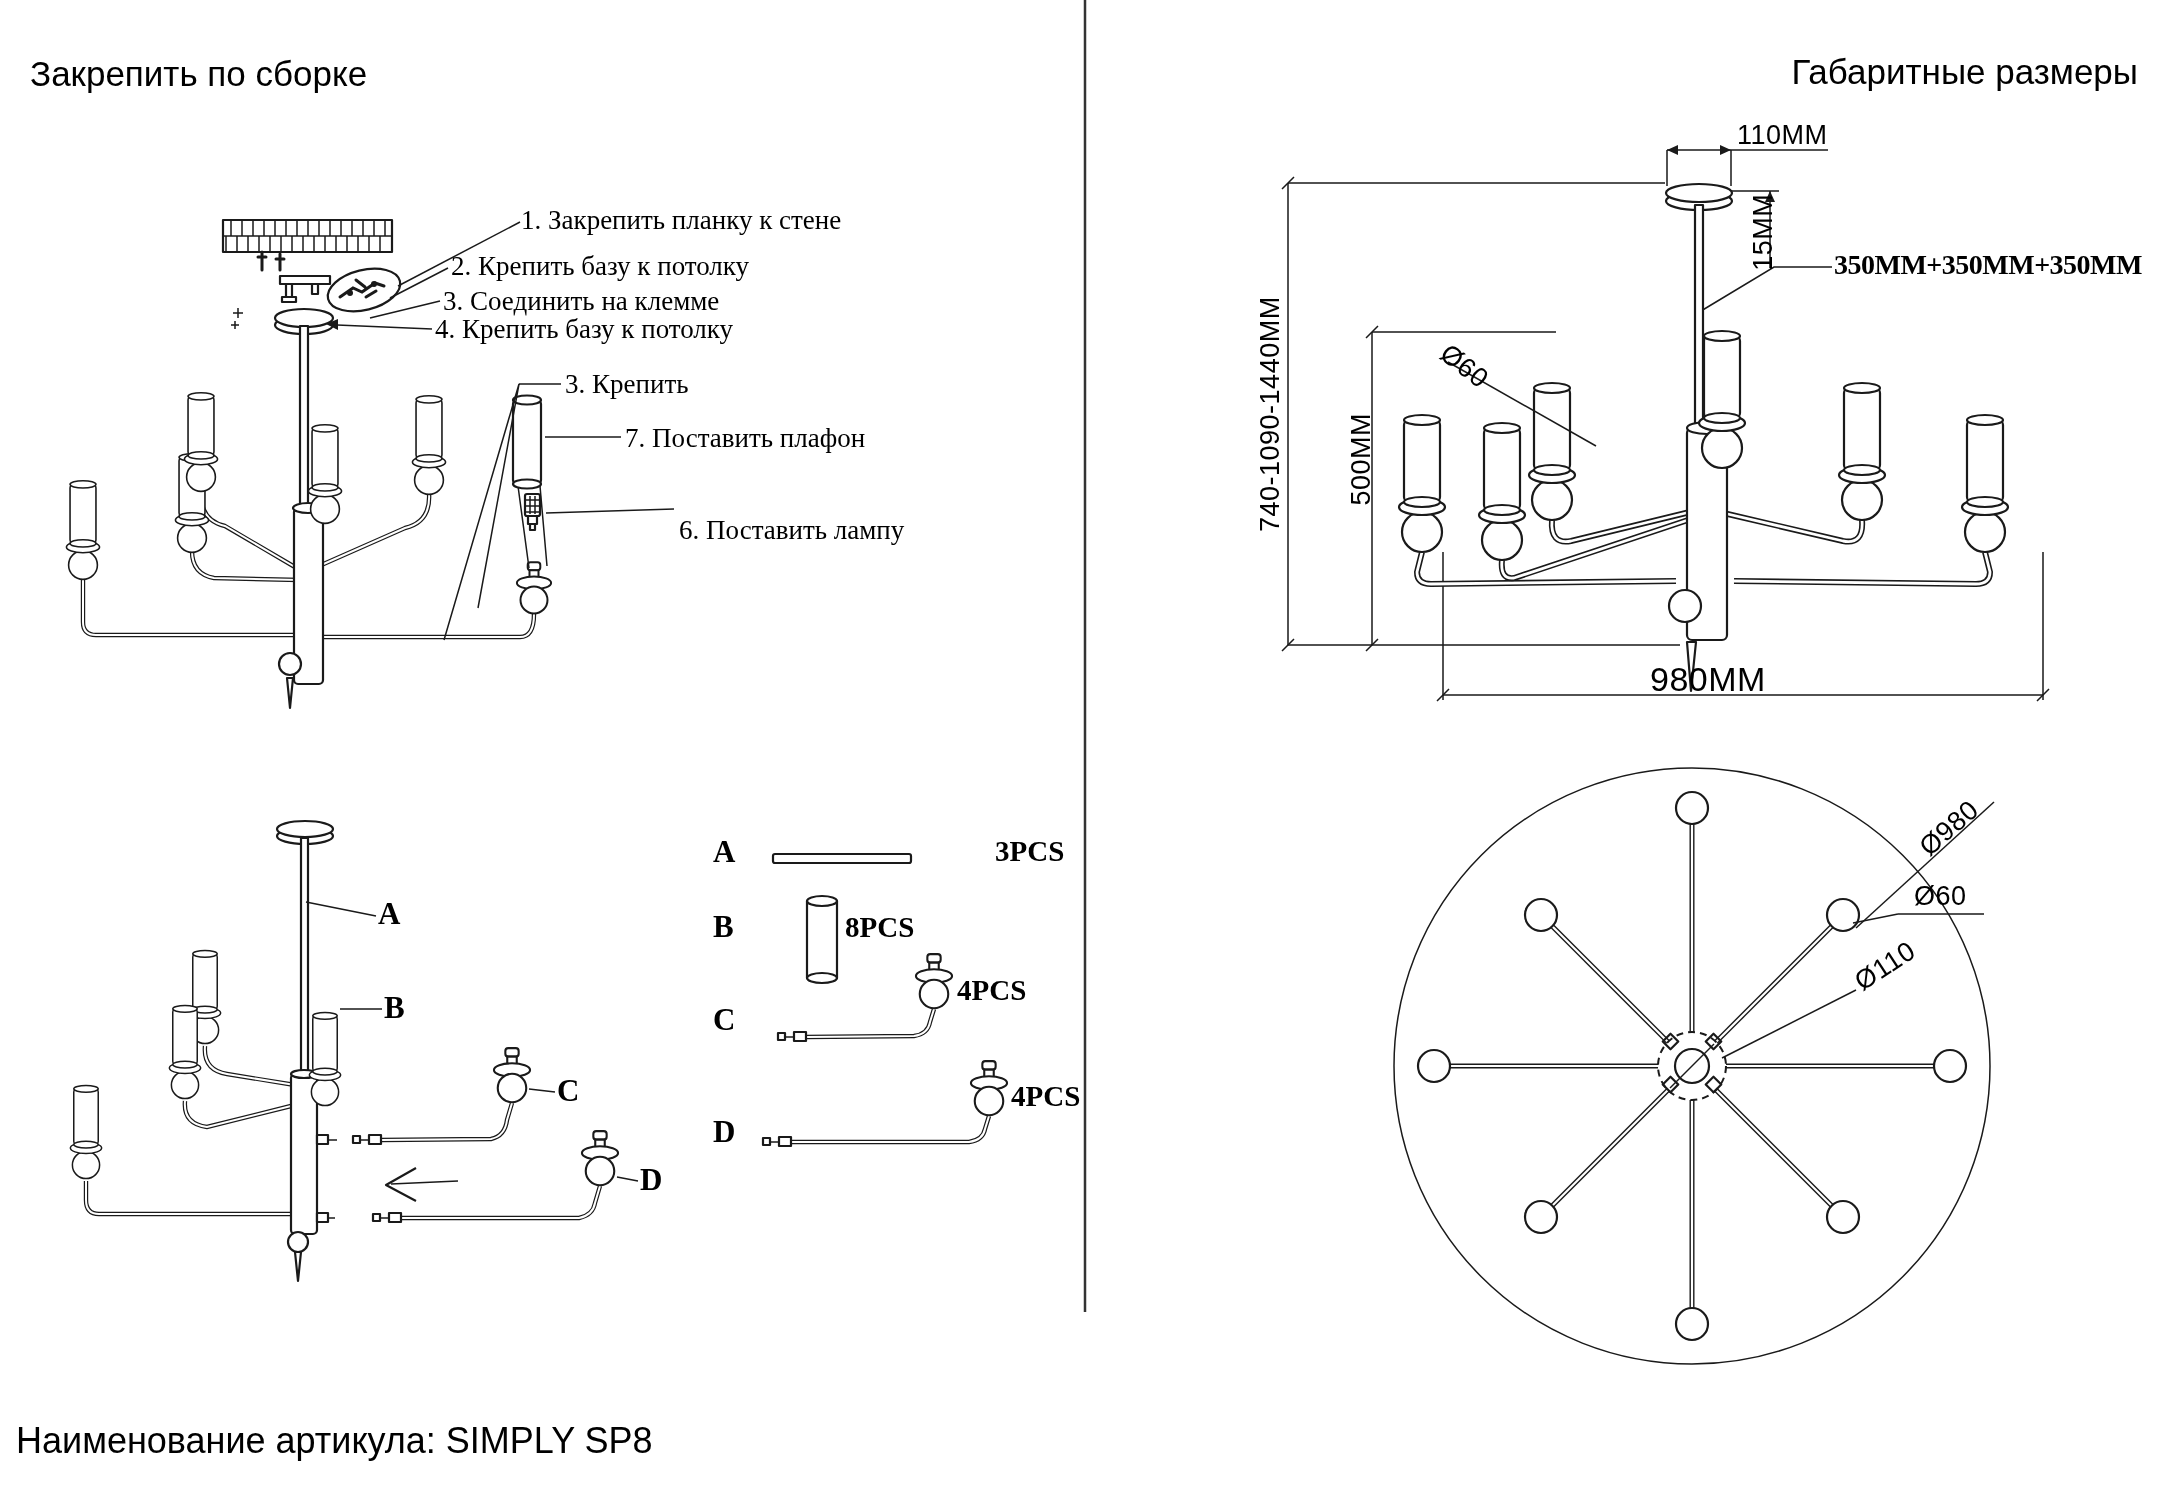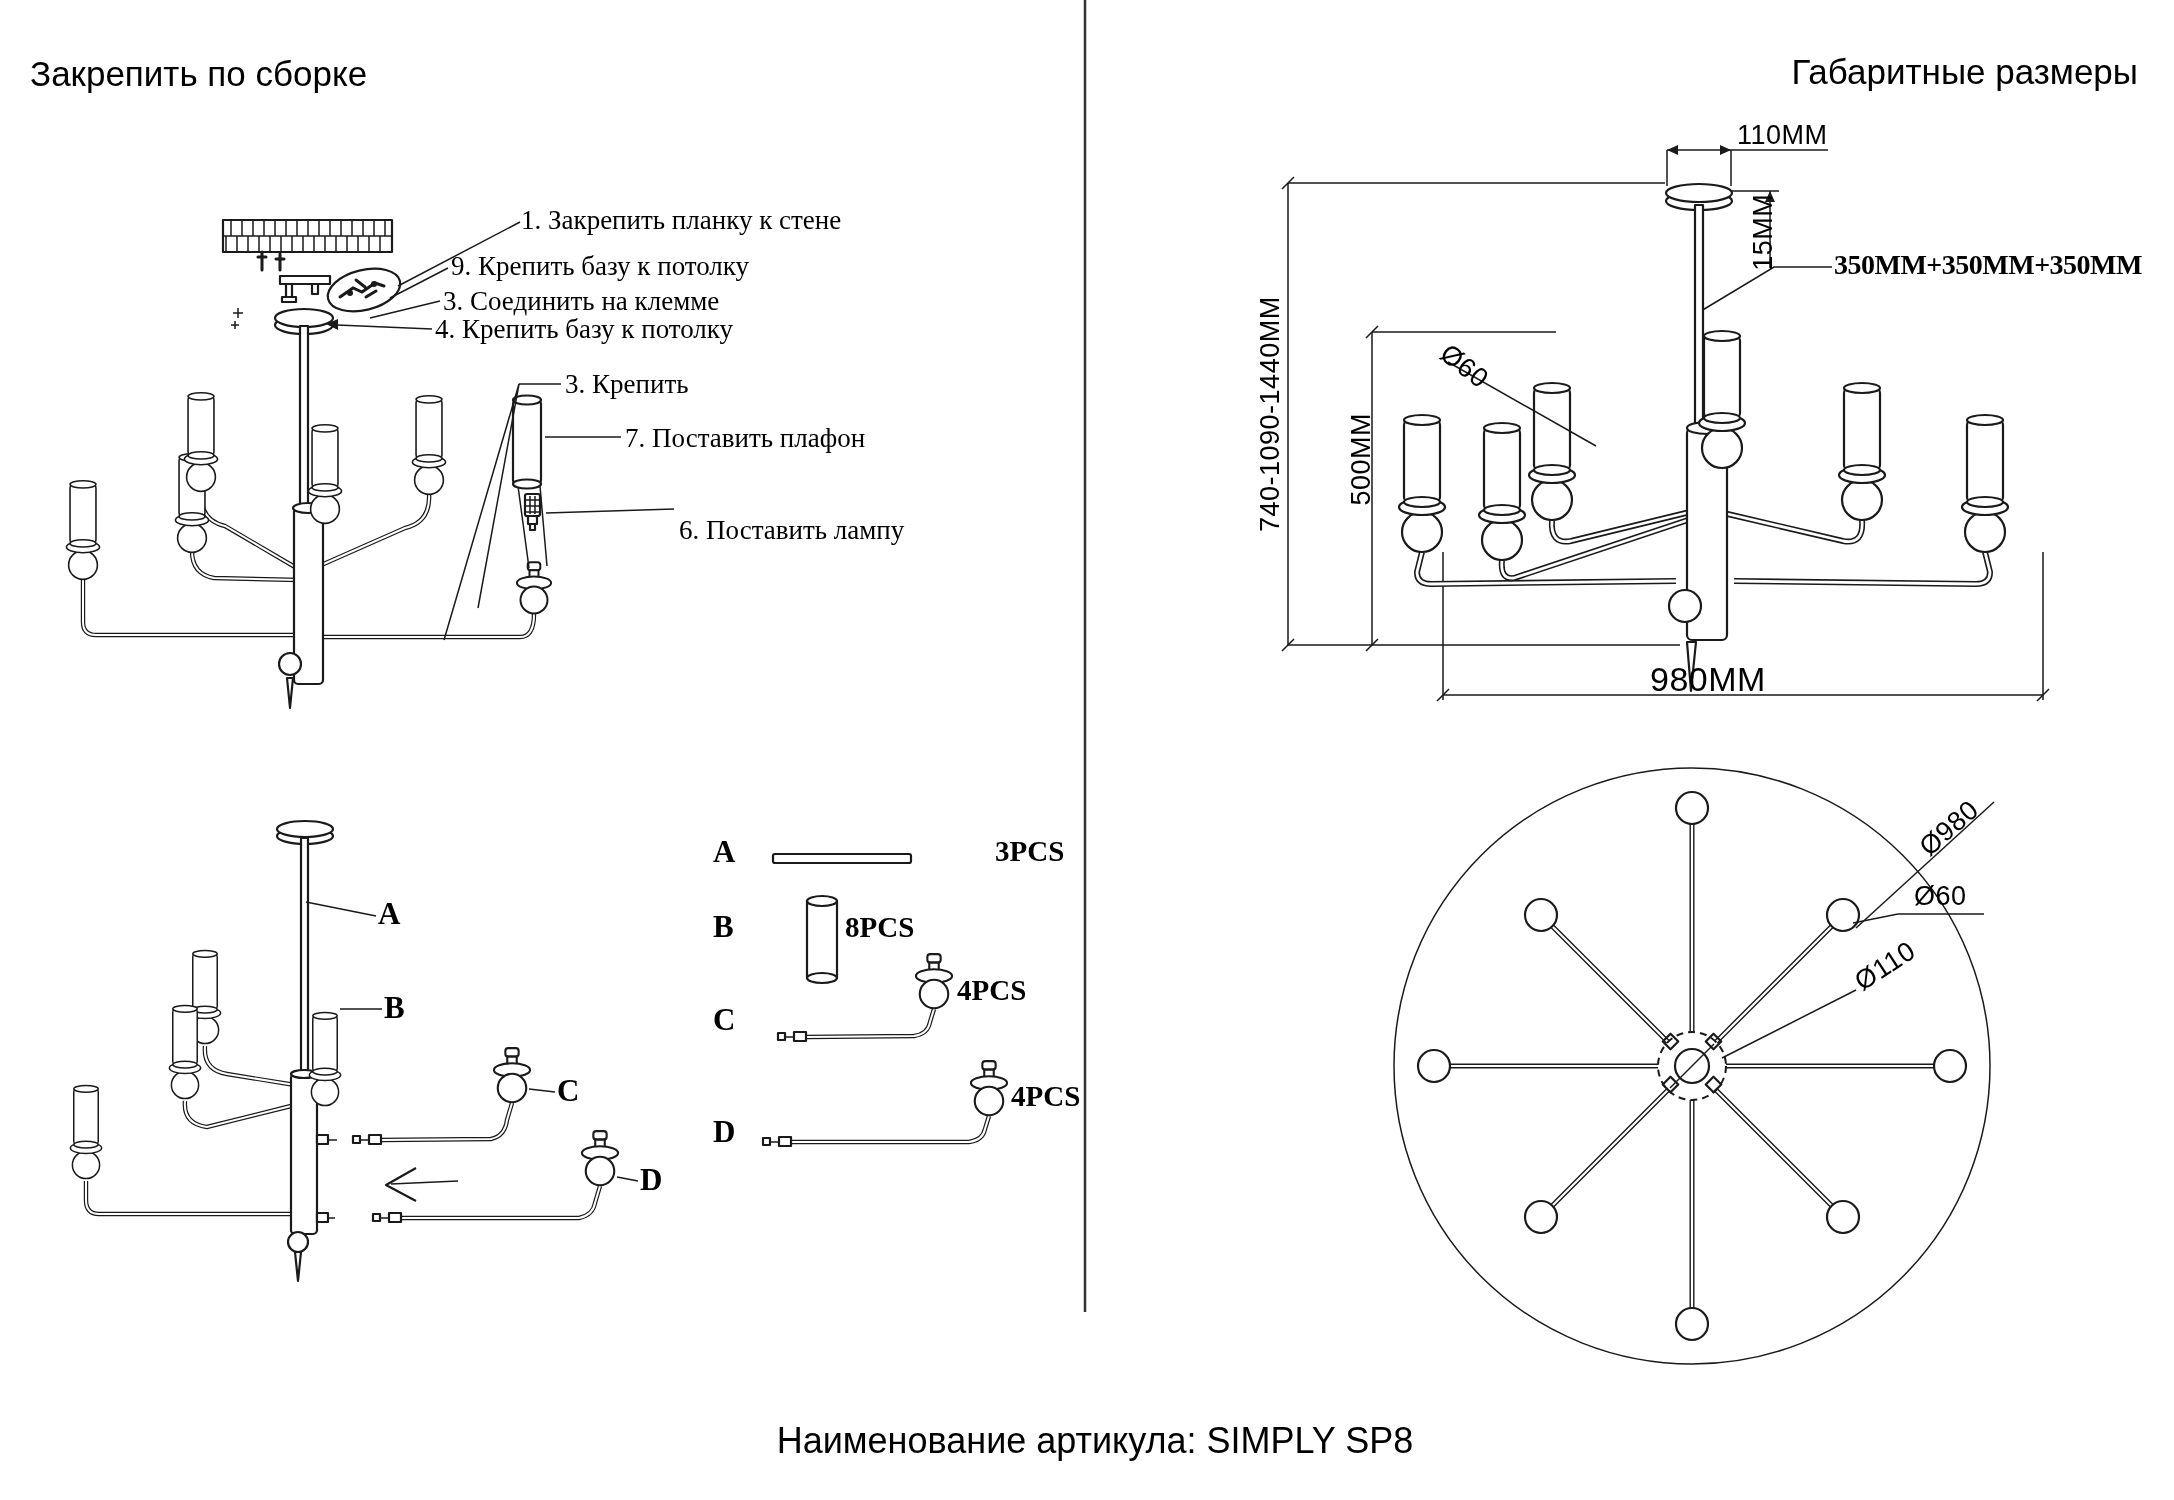--- a/index.html
+++ b/index.html
@@ -297,21 +297,21 @@
 
     <path class="thin" d="M1898,914 L1984,914 M1898,914 L1853,923"></path>
     <path class="thin" d="M1856,990 L1722,1058"></path>
   </g>
 </svg>
 
 <div class="txt t-title" style="left:30px;top:56px">Закрепить по сборке</div>
 <div class="txt t-title" style="right:36px;top:54px">Габаритные размеры</div>
 
 <div class="txt t-step" style="left:521px;top:206px">1. Закрепить планку к стене</div>
-<div class="txt t-step" style="left:451px;top:252px">9. Крепить базу к потолку</div>
+<div class="txt t-step" style="left:451px;top:252px">2. Крепить базу к потолку</div>
 <div class="txt t-step" style="left:443px;top:287px">3. Соединить на клемме</div>
 <div class="txt t-step" style="left:435px;top:315px">4. Крепить базу к потолку</div>
 <div class="txt t-step" style="left:565px;top:370px">3. Крепить</div>
 <div class="txt t-step" style="left:625px;top:424px">7. Поставить плафон</div>
 <div class="txt t-step" style="left:679px;top:516px">6. Поставить лампу</div>
 
 <div class="txt t-part" style="left:378px;top:898px">A</div>
 <div class="txt t-part" style="left:384px;top:992px">B</div>
 <div class="txt t-part" style="left:557px;top:1075px">C</div>
 <div class="txt t-part" style="left:640px;top:1164px">D</div>
@@ -330,15 +330,15 @@
 <div class="txt t-dimb" style="left:1834px;top:250px">350MM+350MM+350MM</div>
 <div class="txt t-dim ctr" style="left:1152px;top:400px;transform:rotate(-90deg)">740-1090-1440MM</div>
 <div class="txt t-dim ctr" style="left:1315px;top:445px;transform:rotate(-90deg)">500MM</div>
 <div class="txt t-dim ctr" style="left:1438px;top:352px;transform:rotate(38deg)">Ø60</div>
 <div class="txt t-dim" style="left:1650px;top:662px;font-size:34px">980MM</div>
 
 <div class="txt t-dim ctr" style="left:1915px;top:814px;transform:rotate(-41deg)">Ø980</div>
 <div class="txt t-dim" style="left:1914px;top:882px">Ø60</div>
 <div class="txt t-dim ctr" style="left:1852px;top:952px;transform:rotate(-33deg)">Ø110</div>
 
-<div class="txt t-cap" style="left:16px;right:0;top:1422px;text-align:center">Наименование артикула: SIMPLY SP8</div>
+<div class="txt t-cap" style="left:16px;right:0;top:1422px;">Наименование артикула: SIMPLY SP8</div>
 
 </div>
 
 </body></html>

